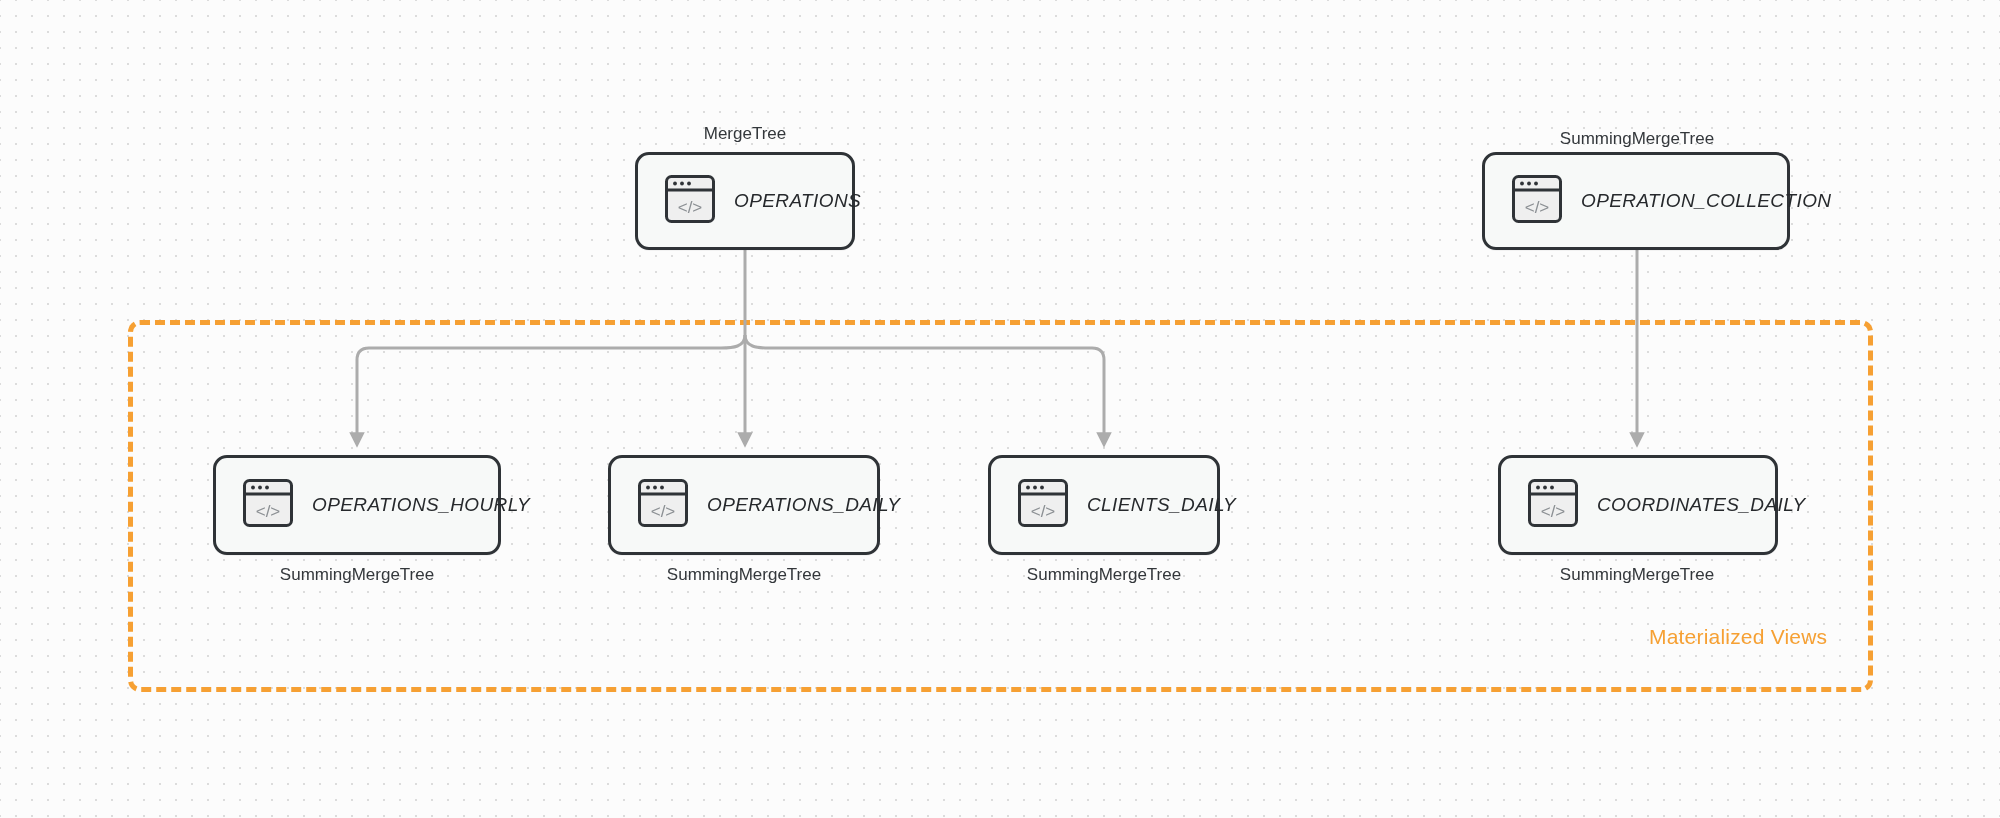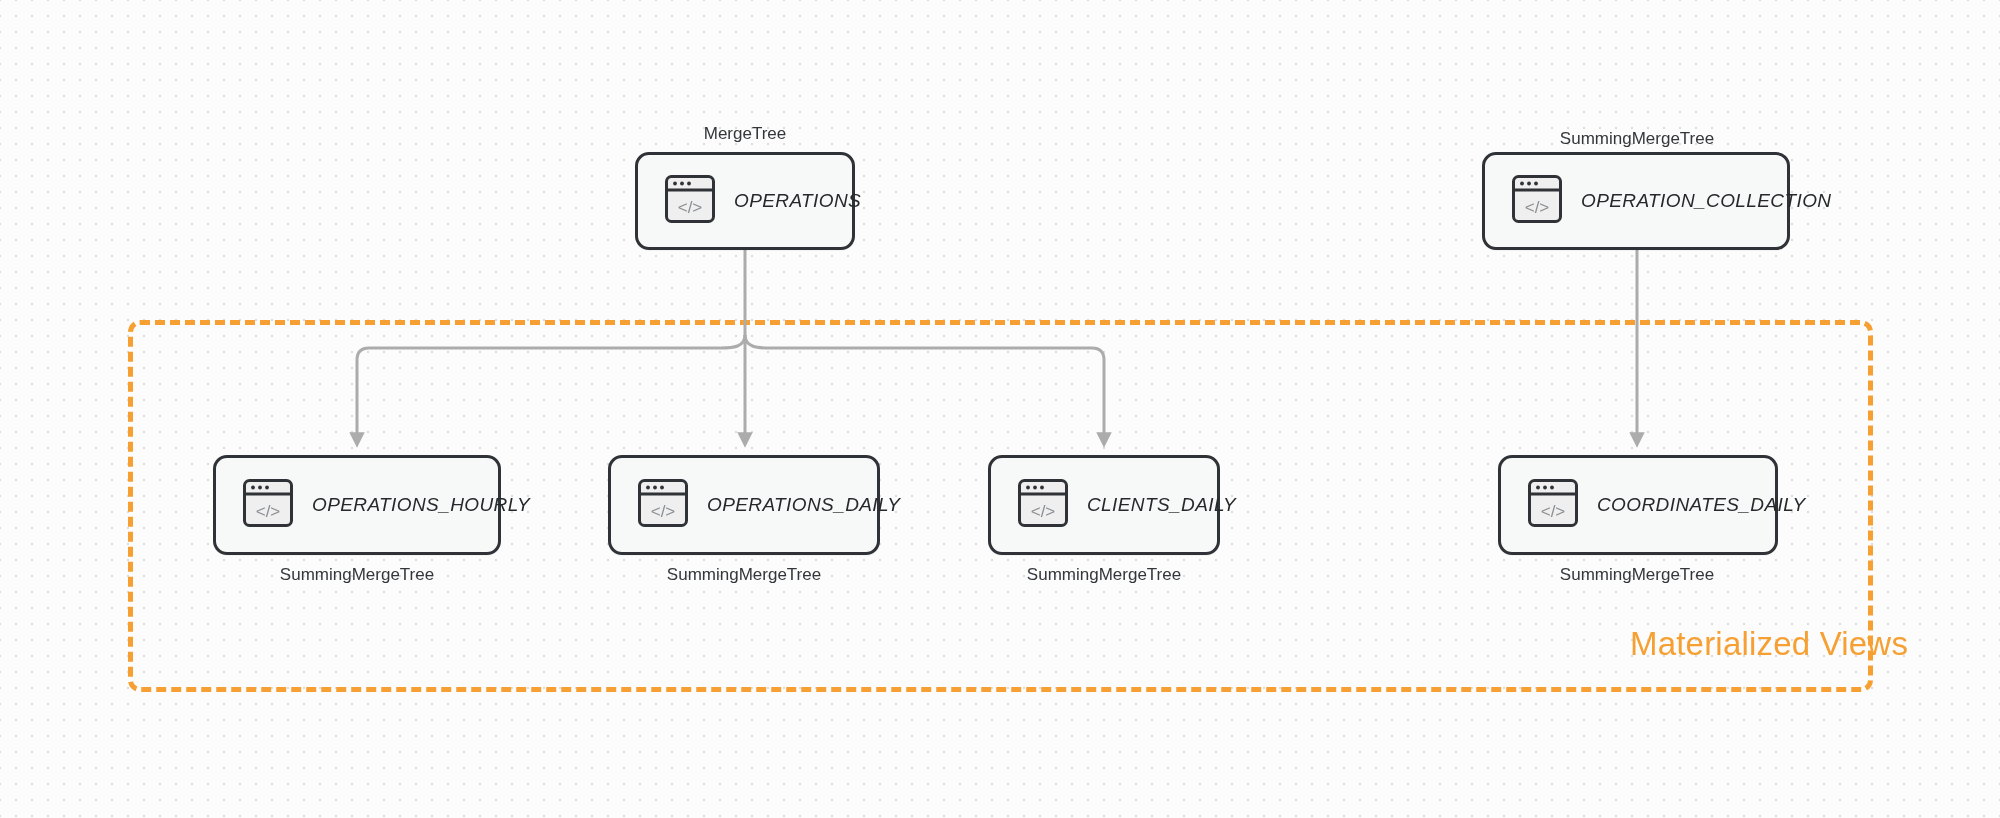--- a/index.html
+++ b/index.html
@@ -33,23 +33,24 @@
   
   .group-box {
     position: absolute;
     border: 5px dashed #f6a033;
     border-radius: 12px;
     box-sizing: border-box;
   }
   .group-label {
     position: absolute;
     color: #f6a033;
-    font-size: 33px;
+    font-size: 21px;
     letter-spacing: 0.2px;
     white-space: nowrap;
+    margin-left: 19px;
   }
 
   
   .node {
     position: absolute;
     box-sizing: border-box;
     background: #f7f9f8;
     border: 3px solid #2f3337;
     border-radius: 14px;
     display: flex;

